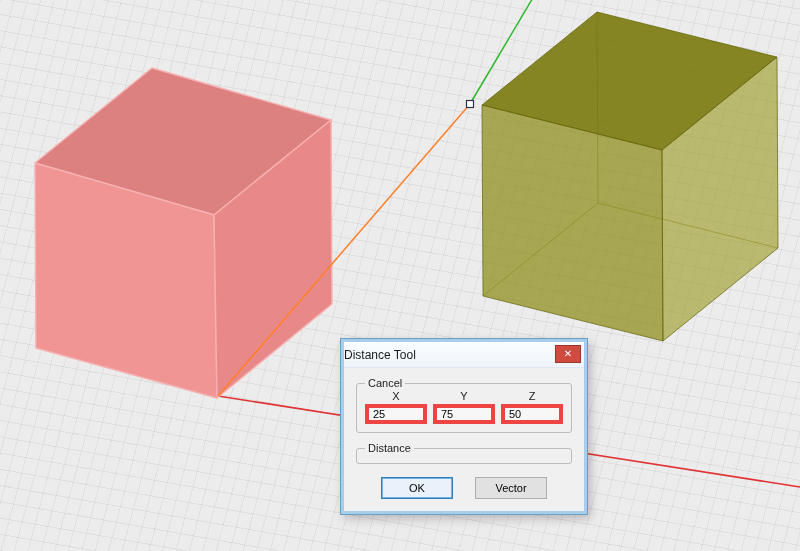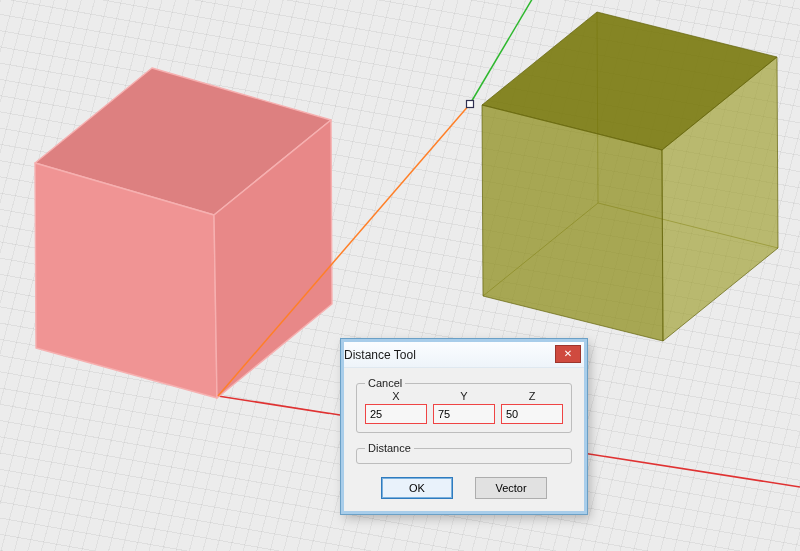--- a/index.html
+++ b/index.html
@@ -46,21 +46,21 @@
   }
   fieldset.group{
     margin:9px 12px 0;padding:1px 8px 8px;
     border:1px solid #bdbdbd;border-radius:3px;
   }
   fieldset.group legend{font-size:11px;padding:0 3px;}
   .axis-labels{display:grid;grid-template-columns:1fr 1fr 1fr;gap:6px;text-align:center;margin:0 0 2px;}
   .axis-fields{display:grid;grid-template-columns:1fr 1fr 1fr;gap:6px;}
   .field{
     width:100%;height:20px;box-sizing:border-box;
-    border:1px solid #ef4444;background:#f7f7f7;
+    border:4px solid #ef4444;background:#f7f7f7;
     font-family:"Liberation Sans",sans-serif;font-size:11px;padding:1px 4px;
   }
   .btn-row{display:flex;justify-content:center;gap:22px;margin:13px 0 12px;}
   .btn{
     width:72px;height:22px;font-size:11px;
     font-family:"Liberation Sans",sans-serif;
     background:#e1e1e1;border:1px solid #adadad;cursor:pointer;
   }
   .btn.default{
     background:#e9f2fb;border:1px solid #2e7bbf;

